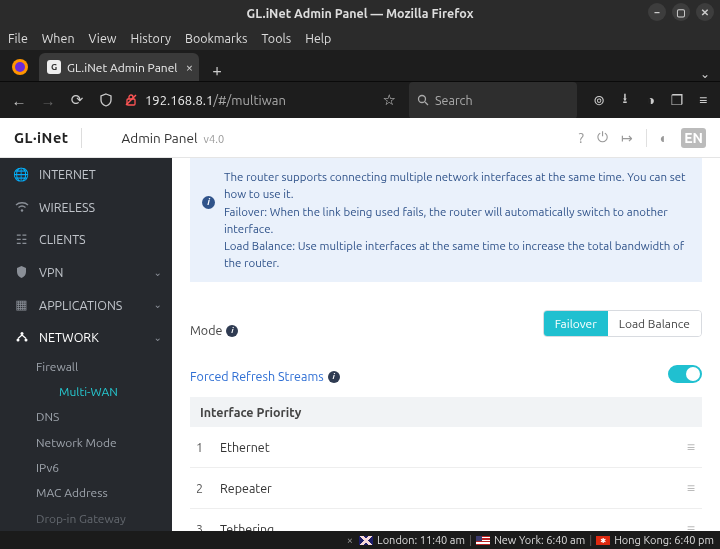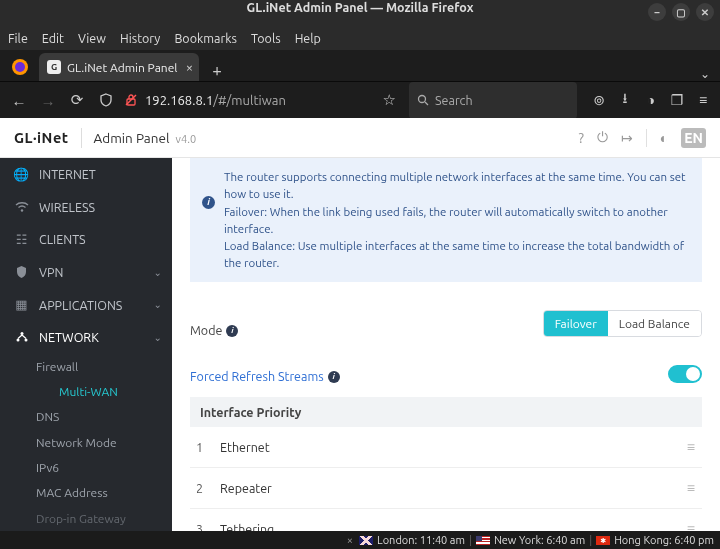--- a/index.html
+++ b/index.html
@@ -1,19 +1,19 @@
 <!DOCTYPE html>
 <html><head>
 <meta charset="utf-8">
 <style>
   * { box-sizing: border-box; margin: 0; padding: 0; }
   html, body { width: 720px; height: 549px; font-family: "Ubuntu", "Segoe UI", Arial, sans-serif; background:#000; overflow:hidden; font-size:13px; color:#333; }
   .window { width:720px; height:549px; display:flex; flex-direction:column; background:#1e1e1e; }
   
-  .titlebar { height:26px; background:#2b2b2b; color:#ddd; display:flex; justify-content:center; position:relative; font-size:12.5px; font-weight:600; }
+  .titlebar { height:26px; background:#2b2b2b; color:#ddd; display:flex; align-items:center; justify-content:center; position:relative; font-size:12.5px; font-weight:600; }
   .titlebar .ctrls { position:absolute; right:6px; top:3px; display:flex; gap:6px; }
   .titlebar .ctrls span { width:18px; height:18px; border-radius:50%; background:#3d3d3d; display:flex; align-items:center; justify-content:center; font-size:10px; color:#ccc; cursor:pointer; }
   
   .menubar { height:24px; background:#2b2b2b; color:#ddd; display:flex; align-items:center; padding:0 8px; font-size:12.5px; gap:14px; }
   .menubar span { cursor:pointer; }
   
   .tabstrip { height:32px; background:#1d1d1d; display:flex; align-items:flex-end; padding-left:6px; border-bottom:1px solid #0a0a0a; }
   .ff-icon { width:28px; height:28px; display:flex; align-items:center; justify-content:center; }
   .tab { background:#3a3a3a; height:28px; width:160px; border-top-left-radius:6px; border-top-right-radius:6px; margin-left:5px; display:flex; align-items:center; padding:0 8px; color:#eee; font-size:12px; position:relative; }
   .tab .favicon { width:14px; height:14px; background:#eee; border-radius:3px; margin-right:6px; display:flex; align-items:center; justify-content:center; color:#333; font-size:9px; font-weight:bold;}
@@ -30,21 +30,21 @@
   .star { margin-left:auto; margin-right:6px; color:#ccc; font-size:15px; cursor:pointer;}
   .searchbox { background:#2e2e2e; height:37px; width:168px; border-radius:4px; display:flex; align-items:center; padding:0 8px; color:#aaa; font-size:12.5px; gap:6px;}
   .right-icons { display:flex; gap:8px; margin-left:6px; }
   .right-icons span { width:18px; height:18px; display:flex; align-items:center; justify-content:center; font-size:14px; color:#ccc; cursor:pointer; }
   
   .content { flex:1; display:flex; flex-direction:column; background:#fff; min-height:0; }
   
   .admin-header { height:40px; border-bottom:1px solid #e5e5e5; display:flex; align-items:center; padding:0 14px; background:#fff; }
   .brand { font-size:14.5px; font-weight:700; color:#222; letter-spacing:0.5px;}
   .divider-v { width:1px; height:20px; background:#ddd; margin:0 12px;}
-  .panel-title { font-size:13.5px; color:#333; }
+  .panel-title { font-size:13.5px; color:#333;margin-left:28px; }
   .panel-title .ver { color:#999; font-size:11px; margin-left:3px;}
   .admin-header .hicons { margin-left:auto; display:flex; align-items:center; gap:13px; color:#999; }
   .admin-header .hicons span { cursor:pointer; font-size:14px; }
   .admin-header .hicons .sep { width:1px; height:18px; background:#e0e0e0; display:inline-block;}
   .admin-header .lang { background:#bbb; color:#fff; font-size:10px; font-weight:700; padding:2px 3px; border-radius:3px;}
   
   .body { flex:1; display:flex; min-height:0;}
   .sidebar { width:172px; background:#26292e; color:#9ea4ac; display:flex; flex-direction:column; font-size:12.5px; overflow:hidden;}
   .sb-item { height:36px; display:flex; align-items:center; padding-left:14px; gap:10px; cursor:pointer; color:#bfc3c9; position:relative;}
   .sb-item.sel { color:#fff; font-weight:400;}
@@ -92,21 +92,21 @@
     <span>GL.iNet Admin Panel — Mozilla Firefox</span>
     <div class="ctrls">
       <span>–</span>
       <span>▢</span>
       <span>✕</span>
     </div>
   </div>
 
   <div class="menubar">
     <span>File</span>
-    <span>Edit</span>
+    <span>When</span>
     <span>View</span>
     <span>History</span>
     <span>Bookmarks</span>
     <span>Tools</span>
     <span>Help</span>
   </div>
 
   <div class="tabstrip">
     <div class="ff-icon">
       <svg width="18" height="18" viewBox="0 0 18 18">

